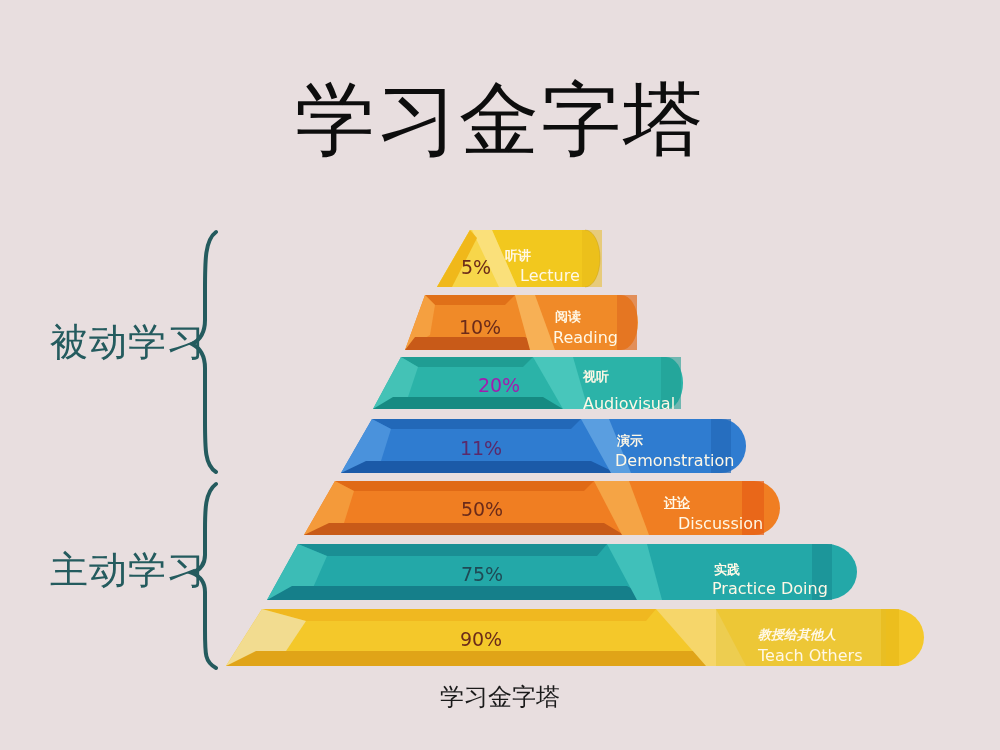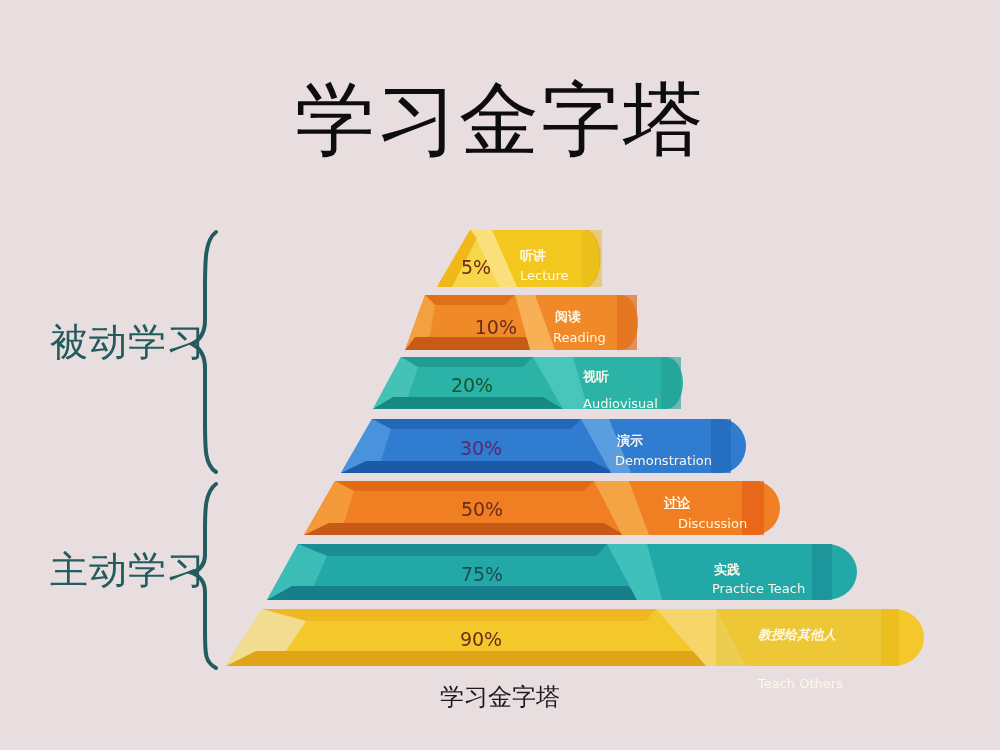--- a/index.html
+++ b/index.html
@@ -26,21 +26,21 @@
   .bar { position:absolute; }
   .bar svg { position:absolute; left:0; top:0; overflow:visible; }
   .pct {
     position:absolute; font-size:19px; line-height:22px; color:#6b2b1a;
     text-align:center;
   }
   .label-cn {
     position:absolute; font-size:13px; color:#fff8e6; line-height:16px; font-weight:bold;
   }
   .label-en {
-    position:absolute; font-size:13px; color:#fff8e6; line-height:14px;
+    position:absolute; font-size:16px; color:#fff8e6; line-height:14px;
   }
 </style>
 </head>
 <body>
 
 <div class="title">学习金字塔</div>
 
 <svg class="brace" width="240" height="700">
   <path d="M216,232 C205,240 205,260 205,290 L205,320 C205,332 200,340 192,344 C200,348 205,356 205,368 L205,420 C205,450 205,465 216,472" fill="none" stroke="#245b5e" stroke-width="4" stroke-linecap="round"></path>
 </svg>
@@ -55,62 +55,62 @@
   <svg width="170" height="57">
     <path d="M33,0 L148,0 A15,28.5 0 0 1 148,57 L0,57 Z" fill="#f2c81e"></path>
     <path d="M33,0 L160,0 L160,57 L0,57 Z" fill="#f4cf2a" opacity="0"></path>
     <path d="M33,0 L55,0 L80,57 L0,57 Z" fill="#f7d64a"></path>
     <path d="M35,0 L55,0 L80,57 L62,57 Z" fill="#fae07a"></path>
     <path d="M0,57 L33,0 L40,8 L15,57 Z" fill="#f0b81a"></path>
     <rect x="145" y="0" width="20" height="57" fill="#e6b818" opacity="0.5"></rect>
     <path d="M148,0 A15,28.5 0 0 1 148,57" fill="none" stroke="#c49a10" stroke-width="1" opacity="0.4"></path>
   </svg>
   <div class="pct" style="left:14px; top:26px; width:50px;">5%</div>
-  <div class="label-cn" style="left:83px; top:18px;">听讲</div>
+  <div class="label-cn" style="left:68px; top:18px;">听讲</div>
   <div class="label-en" style="left:83px; top:39px;">Lecture</div>
 </div>
 
 <div class="bar" style="left:405px; top:295px; width:240px; height:55px;">
   <svg width="240" height="55">
     <path d="M20,0 L216,0 A17,27.5 0 0 1 216,55 L0,55 Z" fill="#f08a28"></path>
     <path d="M20,0 L110,0 L100,10 L30,10 Z" fill="#e07018"></path>
     <path d="M0,55 L20,0 L30,10 L25,40 Z" fill="#f5a040"></path>
     <path d="M10,42 L120,42 L145,55 L0,55 Z" fill="#c85a18"></path>
     <path d="M110,0 L130,0 L150,55 L125,55 Z" fill="#f7b055"></path>
     <rect x="212" y="0" width="20" height="55" fill="#e06e20" opacity="0.7"></rect>
   </svg>
-  <div class="pct" style="left:52px; top:21px; width:60px;text-align:right;">10%</div>
+  <div class="pct" style="left:45px; top:21px; width:60px;">10%</div>
   <div class="label-cn" style="left:150px; top:14px;">阅读</div>
   <div class="label-en" style="left:148px; top:36px;">Reading</div>
 </div>
 
 <div class="bar" style="left:373px; top:357px; width:315px; height:52px;">
   <svg width="315" height="52">
     <path d="M28,0 L293,0 A17,26 0 0 1 293,52 L0,52 Z" fill="#2bb3a8"></path>
     <path d="M28,0 L160,0 L150,10 L45,10 Z" fill="#1f9d93"></path>
     <path d="M0,52 L28,0 L45,10 L35,40 Z" fill="#44c2b6"></path>
     <path d="M20,40 L170,40 L190,52 L0,52 Z" fill="#168a82"></path>
     <path d="M160,0 L200,0 L215,52 L190,52 Z" fill="#48c6bb"></path>
     <rect x="288" y="0" width="20" height="52" fill="#1f9d93" opacity="0.6"></rect>
   </svg>
-  <div class="pct" style="left:69px; top:17px; width:60px; color:#14532d;">20%</div>
+  <div class="pct" style="left:96px; top:17px; width:60px; color:#a21caf;">20%</div>
   <div class="label-cn" style="left:210px; top:12px;text-align:right;">视听</div>
   <div class="label-en" style="left:210px; top:40px;">Audiovisual</div>
 </div>
 
 <div class="bar" style="left:341px; top:419px; width:410px; height:54px;">
   <svg width="410" height="54">
     <path d="M31,0 L380,0 A25,27 0 0 1 380,54 L0,54 Z" fill="#2f7cd0"></path>
     <path d="M31,0 L240,0 L230,10 L50,10 Z" fill="#2268b8"></path>
     <path d="M0,54 L31,0 L50,10 L40,42 Z" fill="#4a92dc"></path>
     <path d="M25,42 L250,42 L275,54 L0,54 Z" fill="#1b5aa8"></path>
     <path d="M240,0 L268,0 L290,54 L270,54 Z" fill="#5a9ee0"></path>
     <rect x="370" y="0" width="20" height="54" fill="#2268b8" opacity="0.7"></rect>
   </svg>
-  <div class="pct" style="left:110px; top:18px; width:60px; color:#5a2a6a;">30%</div>
+  <div class="pct" style="left:110px; top:18px; width:60px; color:#5a2a6a;">11%</div>
   <div class="label-cn" style="left:276px; top:14px;">演示</div>
   <div class="label-en" style="left:274px; top:35px;">Demonstration</div>
 </div>
 
 <div class="bar" style="left:304px; top:481px; width:480px; height:60px;">
   <svg width="480" height="54">
     <path d="M31,0 L450,0 A26,27 0 0 1 450,54 L0,54 Z" fill="#f07e22"></path>
     <path d="M31,0 L290,0 L280,10 L50,10 Z" fill="#e06a16"></path>
     <path d="M0,54 L31,0 L50,10 L40,42 Z" fill="#f49a3a"></path>
     <path d="M25,42 L300,42 L320,54 L0,54 Z" fill="#c85a18"></path>
@@ -126,31 +126,31 @@
   <svg width="595" height="56">
     <path d="M31,0 L560,0 A30,28 0 0 1 560,56 L0,56 Z" fill="#23a8a8"></path>
     <path d="M31,0 L340,0 L330,12 L60,12 Z" fill="#1a8e94"></path>
     <path d="M0,56 L31,0 L60,12 L45,46 Z" fill="#3cbcb6"></path>
     <path d="M25,42 L360,42 L385,56 L0,56 Z" fill="#157f8a"></path>
     <path d="M340,0 L380,0 L395,56 L370,56 Z" fill="#40c0ba"></path>
     <rect x="545" y="0" width="20" height="56" fill="#1a8e94" opacity="0.7"></rect>
   </svg>
   <div class="pct" style="left:185px; top:19px; width:60px; color:#1f4a55;">75%</div>
   <div class="label-cn" style="left:447px; top:18px;">实践</div>
-  <div class="label-en" style="left:445px; top:38px;">Practice Teach</div>
+  <div class="label-en" style="left:445px; top:38px;">Practice Doing</div>
 </div>
 
 <div class="bar" style="left:226px; top:609px; width:705px; height:57px;">
   <svg width="705" height="57">
     <path d="M36,0 L668,0 A30,28.5 0 0 1 668,57 L0,57 Z" fill="#f4c82a"></path>
     <path d="M36,0 L430,0 L420,12 L80,12 Z" fill="#f0b820"></path>
     <path d="M0,57 L36,0 L80,12 L60,42 Z" fill="#f2dc90"></path>
     <path d="M30,42 L470,42 L490,57 L0,57 Z" fill="#e0a418"></path>
     <path d="M430,0 L490,0 L520,57 L480,57 Z" fill="#f6d66a"></path>
     <rect x="490" y="0" width="170" height="57" fill="#e8c640" opacity="0.6"></rect>
     <rect x="655" y="0" width="18" height="57" fill="#e6b818" opacity="0.6"></rect>
   </svg>
   <div class="pct" style="left:225px; top:19px; width:60px;">90%</div>
   <div class="label-cn" style="left:532px; top:18px;font-style:italic;">教授给其他人</div>
-  <div class="label-en" style="left:532px; top:40px;margin-top:28px;">Teach Others</div>
+  <div class="label-en" style="left:532px; top:40px;">Teach Others</div>
 </div>
 
 <div class="caption">学习金字塔</div>
 
 </body></html>

